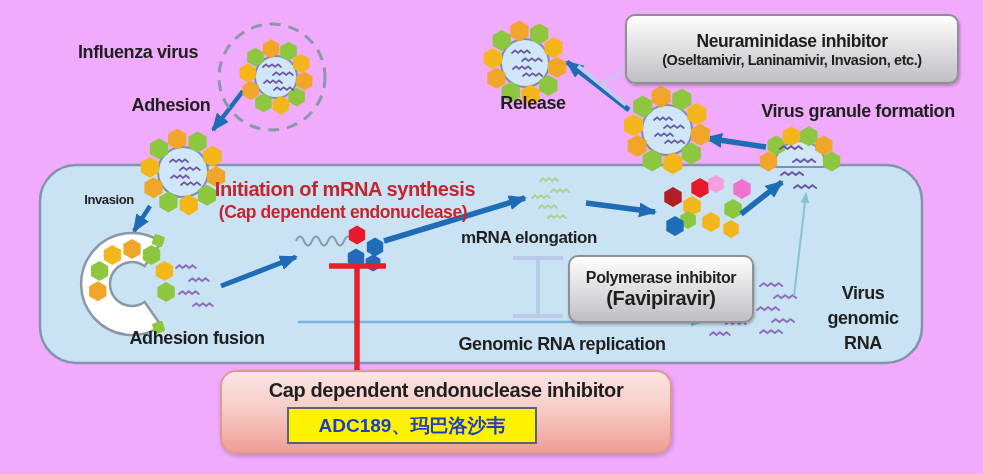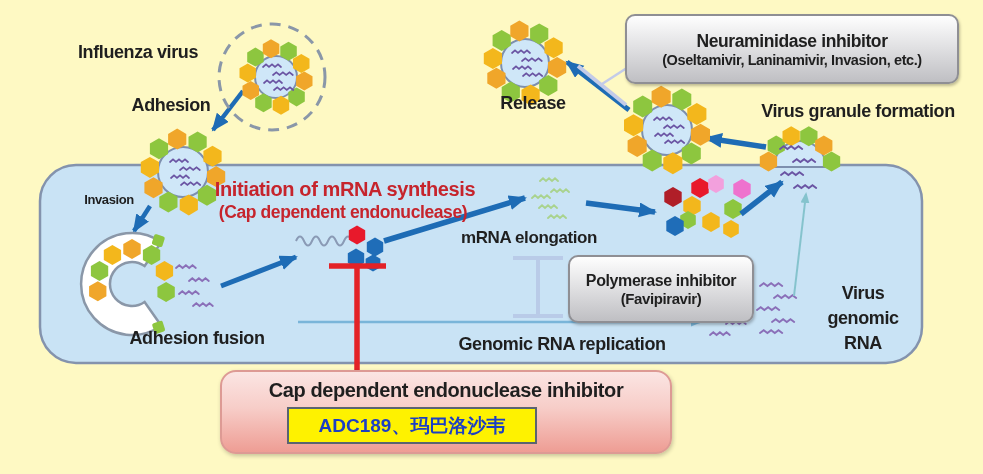--- a/index.html
+++ b/index.html
@@ -1,16 +1,16 @@
 <!DOCTYPE html>
 <html><head>
 <meta charset="utf-8">
 <style>
   html,body{margin:0;padding:0;background:#fbfbfb;}
-  #stage{position:relative;width:983px;height:474px;background:#fef9c3;overflow:hidden;
+  #stage{position:relative;width:983px;height:474px;background:#f0abfc;overflow:hidden;
          font-family:"Liberation Sans",sans-serif;font-weight:700;color:#1f1f1f;}
   #scene{position:absolute;left:0;top:0;}
   .lbl{position:absolute;transform:translate(-50%,-50%);white-space:nowrap;
        letter-spacing:-0.4px;line-height:1.05;text-align:center;}
   .red{color:#C6242C;}
   .graybox{position:absolute;border:2px solid #8f8f94;border-radius:10px;
            background:linear-gradient(180deg,#fefefe 0%,#e2e2e4 45%,#bfbfc3 100%);
            box-shadow:1px 2px 3px rgba(0,0,0,.25);text-align:center;
            display:flex;flex-direction:column;justify-content:center;}
   .pinkbox{position:absolute;border:2px solid #dd9a94;border-radius:16px;
@@ -240,21 +240,21 @@
     <div>RNA</div>
   </div>
 
   <div class="graybox" style="left:625px;top:14px;width:330px;height:66px;">
     <div style="font-size:17.5px;letter-spacing:-0.4px;">Neuraminidase inhibitor</div>
     <div style="font-size:14.5px;letter-spacing:-0.4px;">(Oseltamivir, Laninamivir, Invasion, etc.)</div>
   </div>
 
   <div class="graybox" style="left:568px;top:255px;width:182px;height:64px;">
     <div style="font-size:16px;letter-spacing:-0.4px;">Polymerase inhibitor</div>
-    <div style="font-size:15px;letter-spacing:-0.4px;">(Favipiravir)</div>
+    <div style="font-size:20px;letter-spacing:-0.4px;">(Favipiravir)</div>
   </div>
 
   <div class="pinkbox" style="left:180px;top:370px;width:448px;height:80px;">
     <div style="font-size:20px;margin-top:7px;letter-spacing:-0.4px;">Cap dependent endonuclease inhibitor</div>
   </div>
   <div class="yellowbox" style="left:287px;top:407px;width:246px;height:33px;">
     <span style="font-size:19px;color:#1C3FC4;letter-spacing:0px;">ADC189、玛巴洛沙韦</span>
   </div>
 </div>
 

